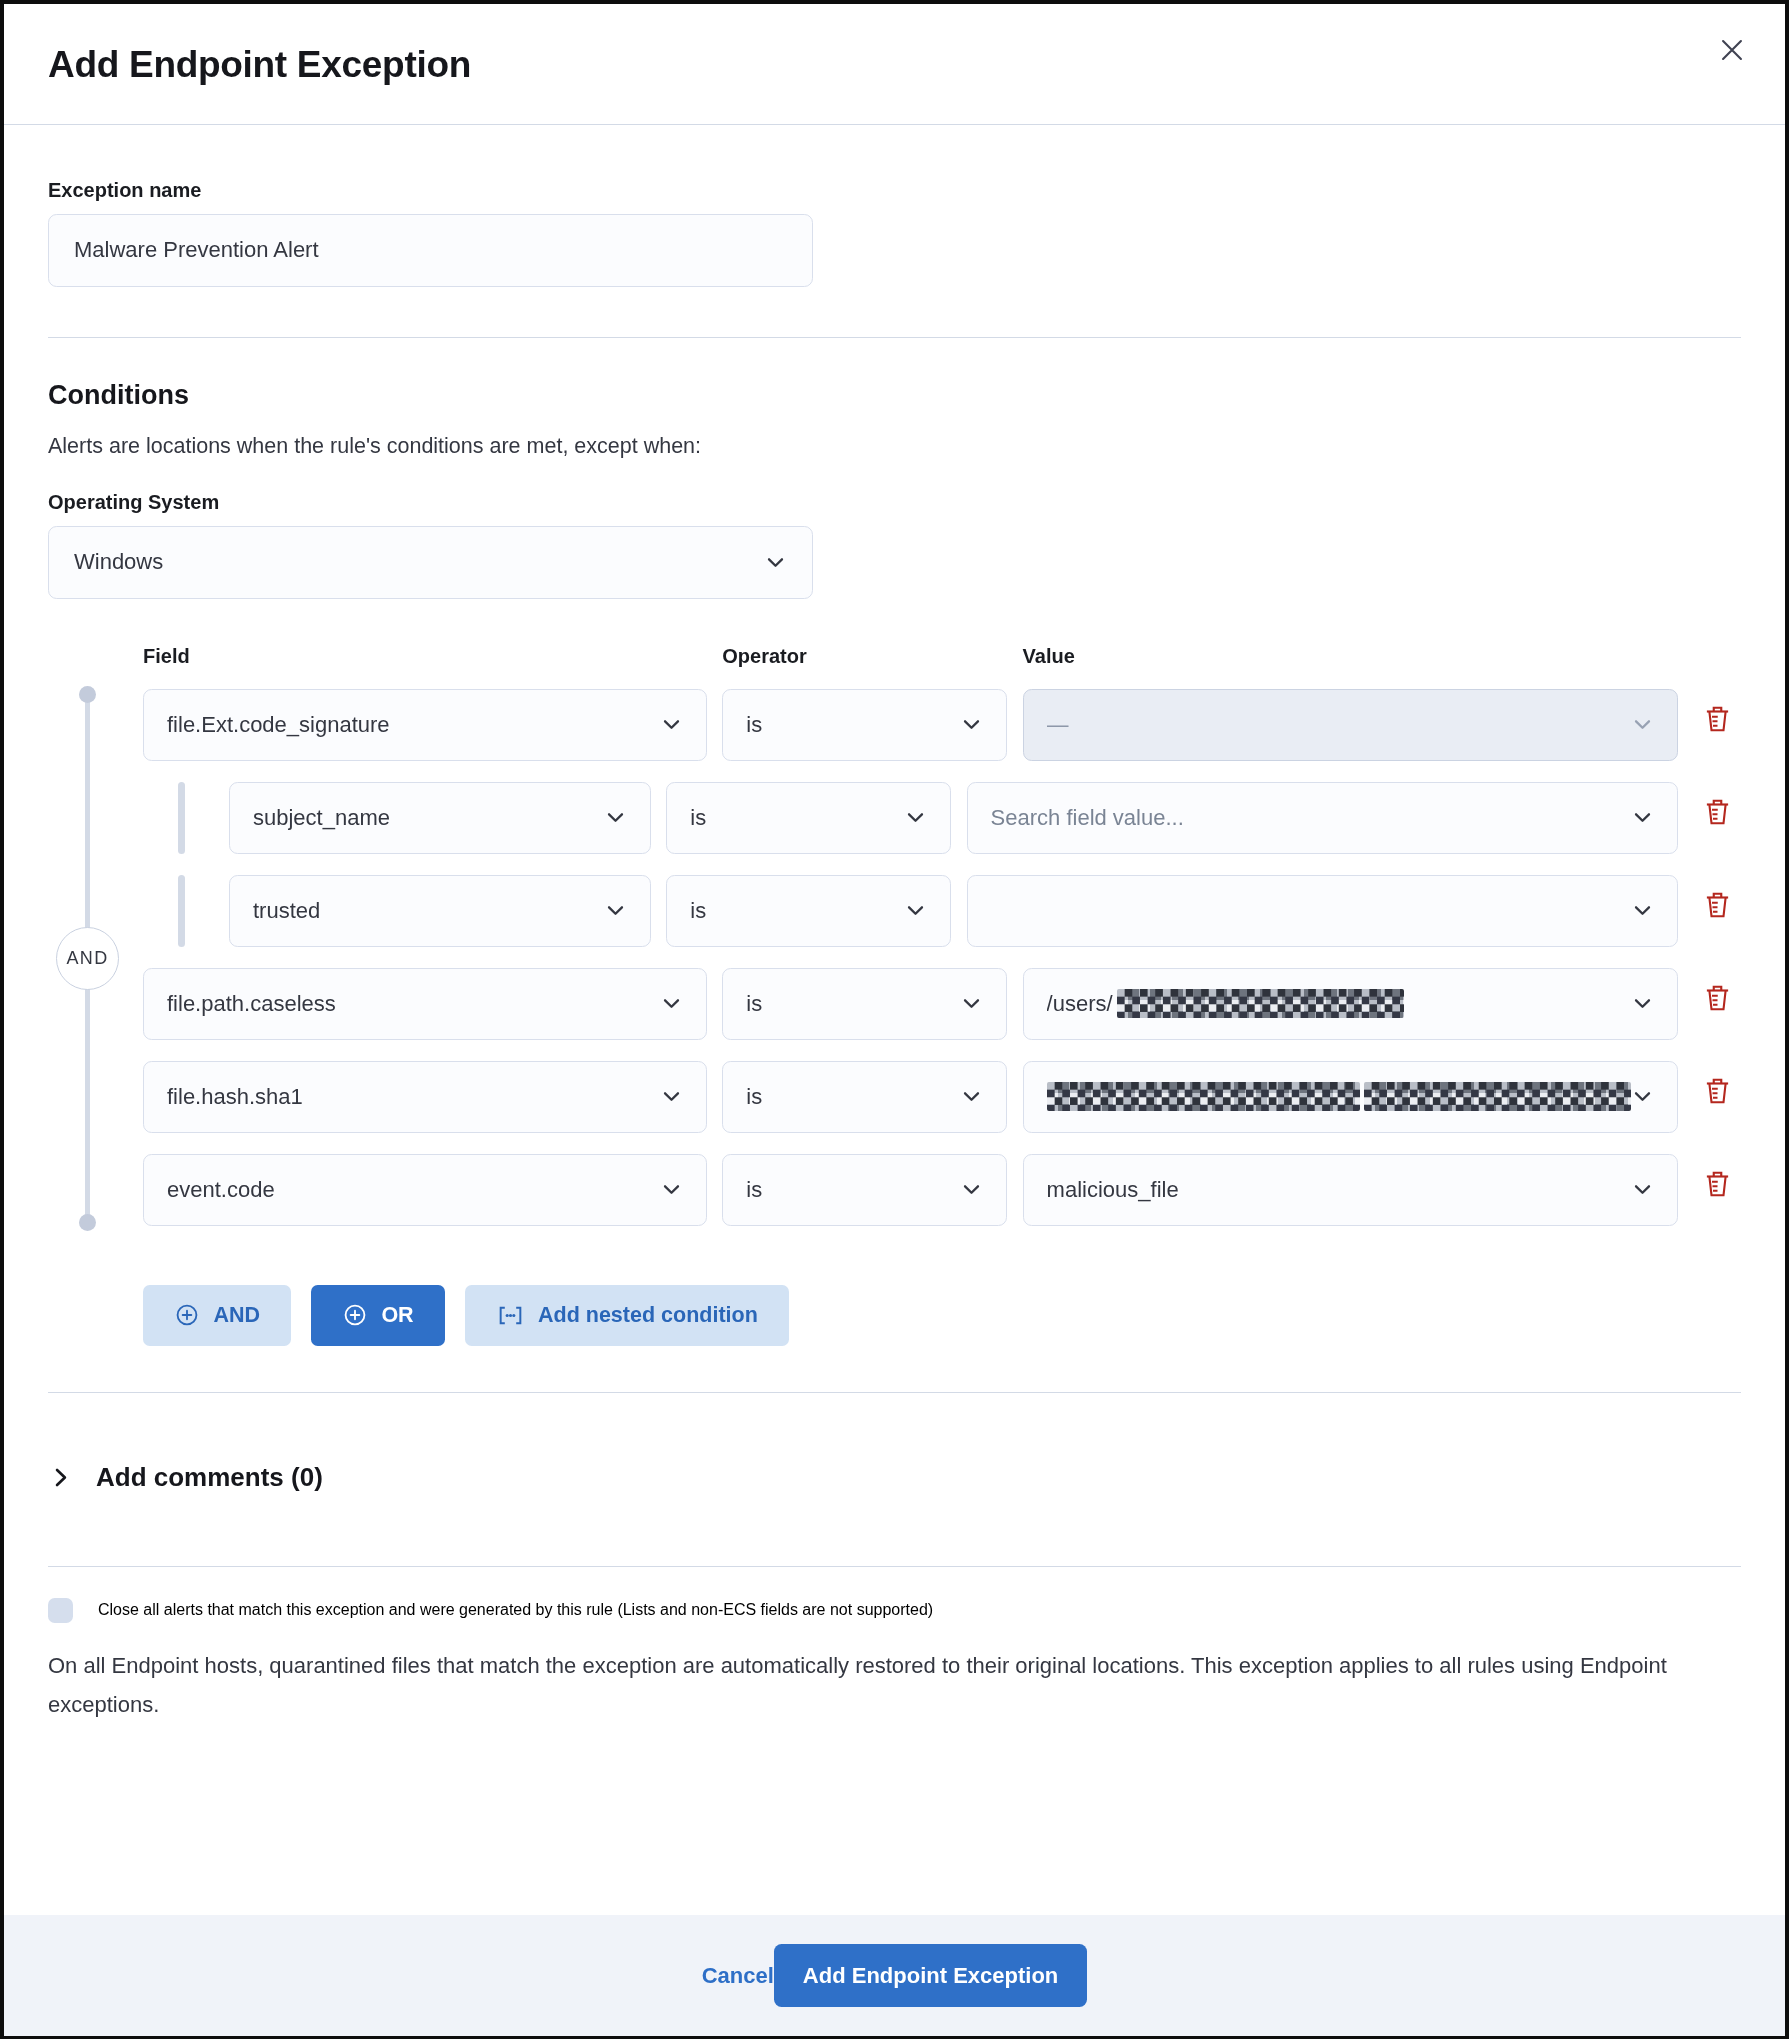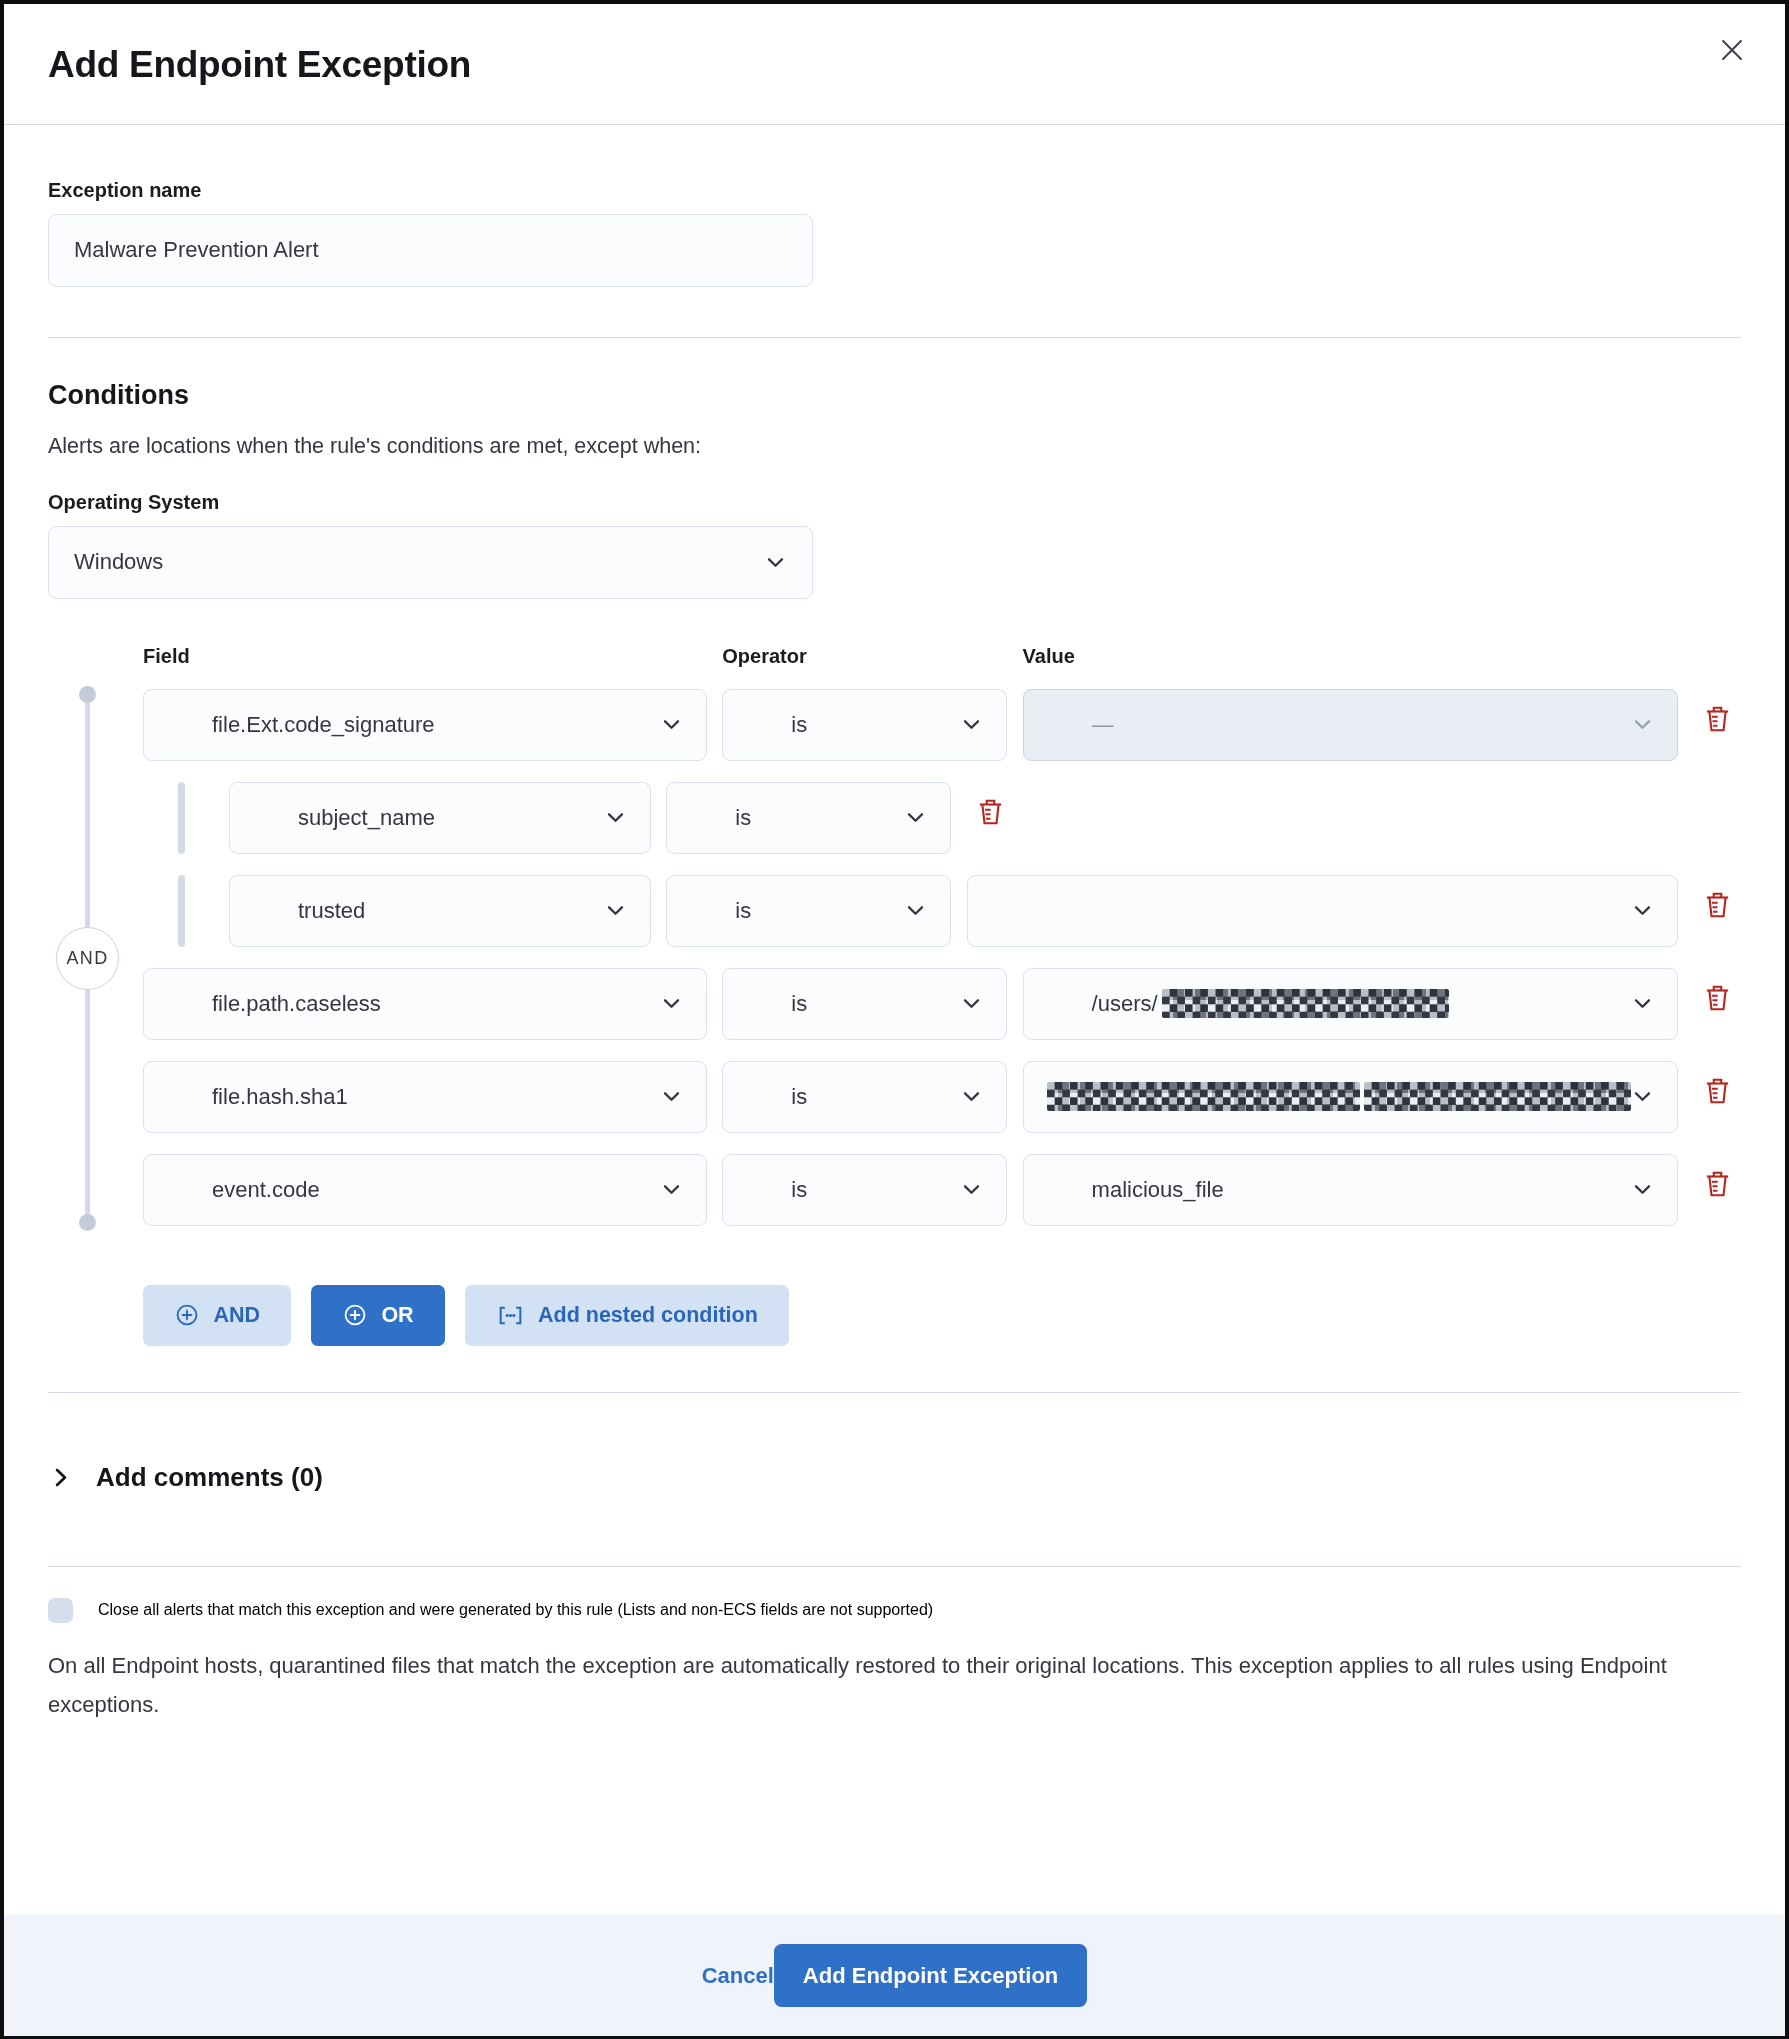--- a/index.html
+++ b/index.html
@@ -40,21 +40,21 @@
   .col-labels .c1 { width:564px; } .col-labels .c2 { width:285px; } .col-labels .c3 { flex:1; }
   .col-labels span { font-size:20px; font-weight:700; }
   .col-labels .tspace { width:48px; }
   .cond-row { display:flex; gap:15.3px; height:72px; margin-top:21px; align-items:stretch; }
   .cond-row:first-of-type { margin-top:0; }
   .cond-row.nested::before { content:""; flex:none; width:6.7px; border-radius:3.8px;
     background:#d3dae6; margin-left:35px; margin-right:29px; }
   .box { border:1.4px solid #d9dfec; border-radius:8.6px; background:#fbfcfe;
     display:flex; align-items:center; justify-content:space-between;
     padding:0 23px; font-size:22px; color:#343741; cursor:pointer; min-width:0; }
-  .box .txt { white-space:nowrap; overflow:hidden; text-overflow:ellipsis;margin-left:45px; }
+  .box .txt { white-space:nowrap; overflow:hidden; text-overflow:ellipsis; }
   .box.fld { width:564px; flex:none; }
   .cond-row.nested .box.fld { width:422px; }
   .box.op  { width:285px; flex:none; }
   .box.val { flex:1; }
   .box.disabled { background:#e9edf4; border-color:#cbd3e2; color:#8e98a9; cursor:default; }
   .ph { color:#7a8494; }
   .trash-btn { flex:none; width:48px; background:none; border:none; cursor:pointer;
     display:flex; align-items:flex-start; justify-content:center; padding-top:15.3px; }
   .pix { display:inline-block; height:29px; border-radius:1.9px; vertical-align:middle;
     background-color:#b9bec7;
@@ -193,20 +193,28 @@
             </span>
         </div>
         <div class="box op">
           <span class="txt">is</span>
           <span>
               <svg width="23" height="23" viewBox="0 0 16 16">
                 <path d="M3.5 5.8L8 10.3l4.5-4.5" stroke="#343741" stroke-width="1.6" stroke-linecap="round" stroke-linejoin="round" fill="none"></path>
               </svg>
             </span>
         </div>
+        <div class="box val">
+          <span class="txt ph">Search field value...</span>
+          <span>
+              <svg width="23" height="23" viewBox="0 0 16 16">
+                <path d="M3.5 5.8L8 10.3l4.5-4.5" stroke="#343741" stroke-width="1.6" stroke-linecap="round" stroke-linejoin="round" fill="none"></path>
+              </svg>
+            </span>
+        </div>
         <button class="trash-btn">
           <span>
               <svg width="31" height="32.5" viewBox="0 0 24 26" fill="none">
                 <path d="M9 6V3h6v3" stroke="#b4271e" stroke-width="1.7"></path>
                 <path d="M3.5 6h17" stroke="#b4271e" stroke-width="1.7"></path>
                 <path d="M5.5 6l1.7 15h9.6L18.5 6" stroke="#b4271e" stroke-width="1.7"></path>
                 <path d="M7.6 10.2h4.6M8 13.8h4M8.4 17.4h3.6" stroke="#b4271e" stroke-width="1.6"></path>
               </svg>
             </span>
         </button>

